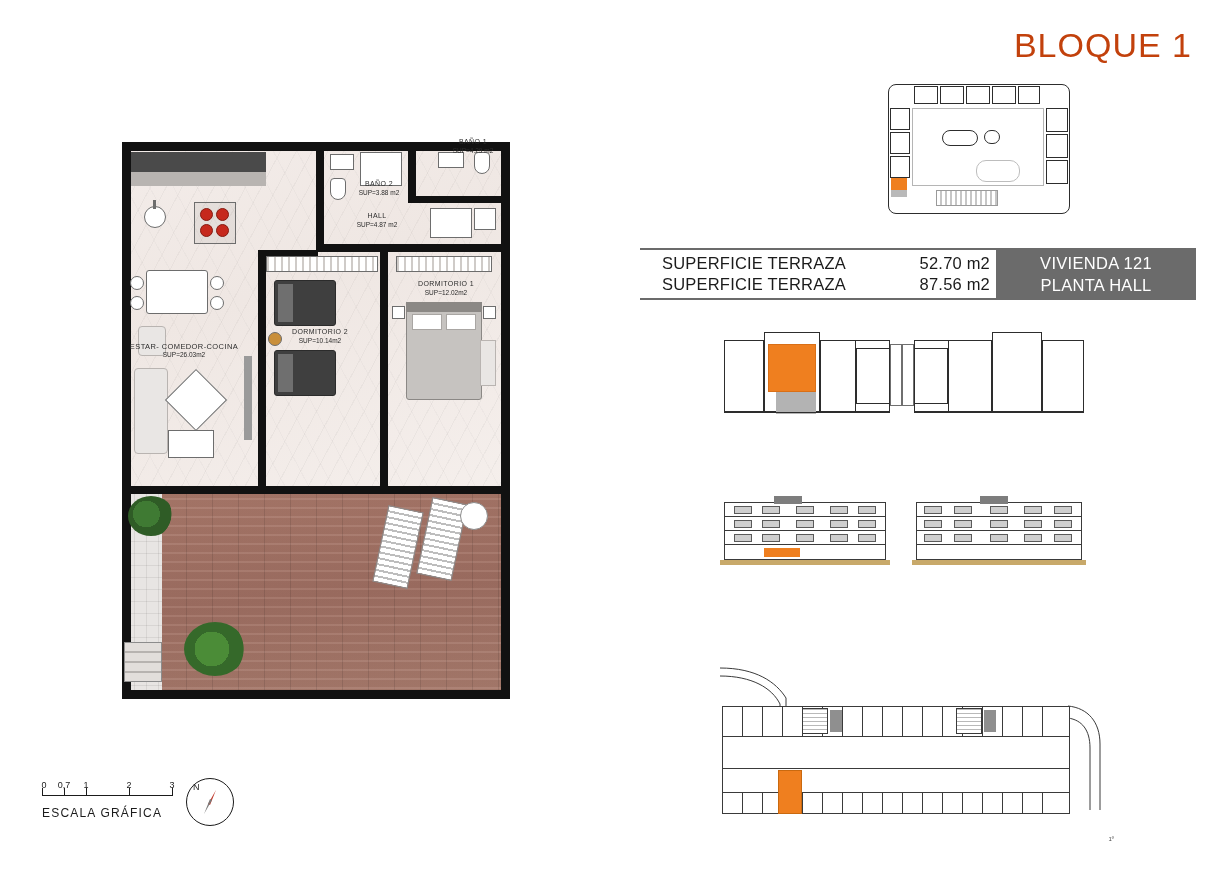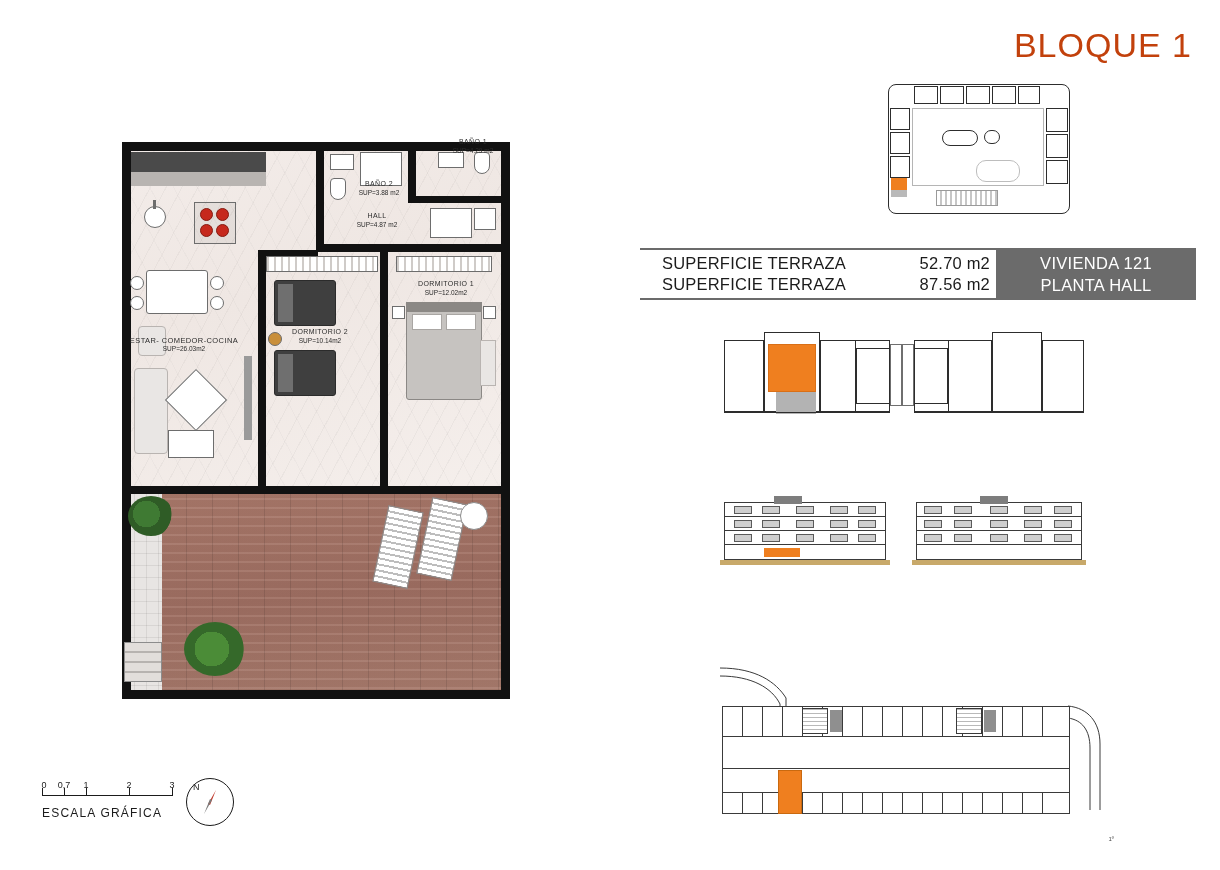--- a/index.html
+++ b/index.html
@@ -352,21 +352,21 @@
       <span class="s">SUP=4.87 m2</span>
     </div>
     <div class="roomlabel" style="left:288px; top:150px; width:100px;">
       <span class="n">DORMITORIO 1</span>
       <span class="s">SUP=12.02m2</span>
     </div>
     <div class="roomlabel" style="left:162px; top:198px; width:100px;">
       <span class="n">DORMITORIO 2</span>
       <span class="s">SUP=10.14m2</span>
     </div>
-    <div class="roomlabel big" style="left:6px; top:206px; width:140px;">
+    <div class="roomlabel big" style="left:6px; top:212px; width:140px;">
       <span class="n">ESTAR- COMEDOR-COCINA</span>
       <span class="s">SUP=26.03m2</span>
     </div>
   </div>
 
   <div id="scalebar">
     <div class="ticks">
       <div class="axis"></div>
       <div class="tick" style="left:0px;"></div>
       <div class="tick" style="left:22px;"></div>

